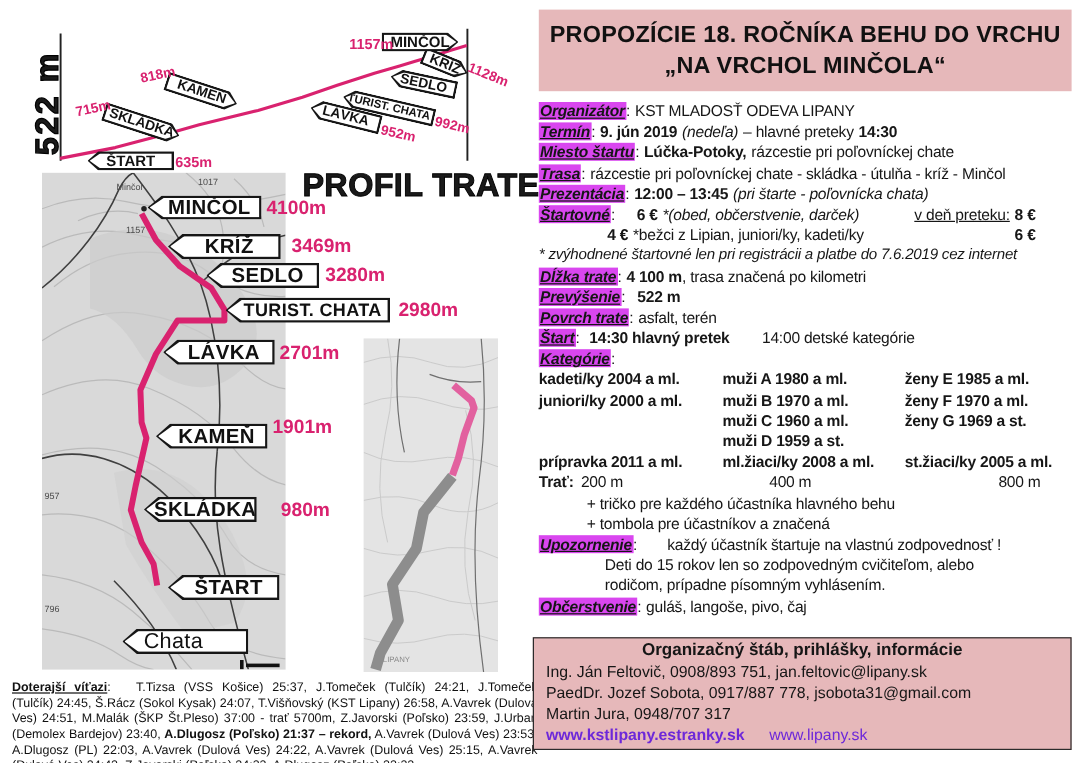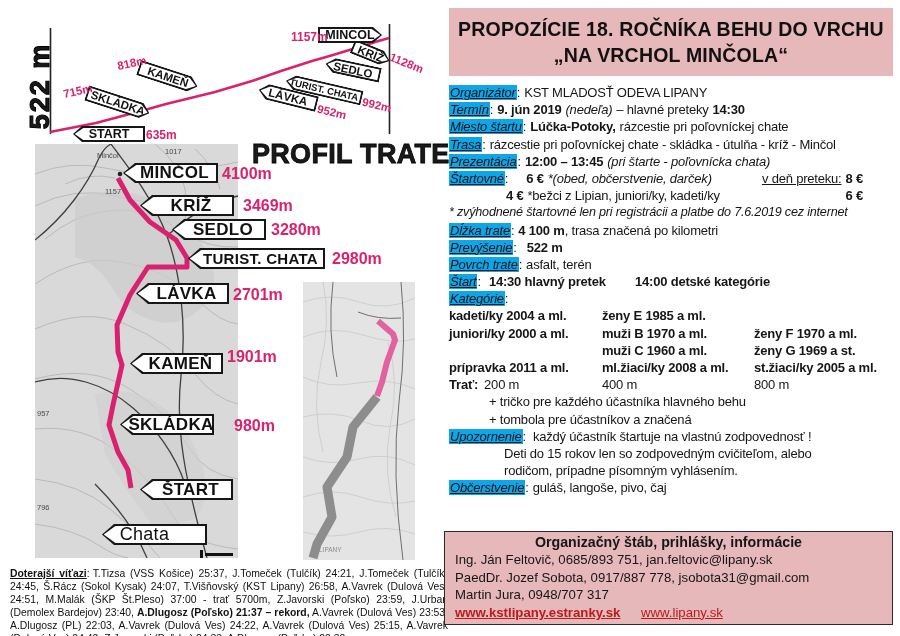--- a/index.html
+++ b/index.html
@@ -29,48 +29,48 @@
         -webkit-text-stroke:.8px #000;letter-spacing:.3px;}
 
   .mainmap{position:absolute;left:35px;top:144px;width:203px;height:414px;
         background:#d9d9d9;overflow:hidden;}
   .inset{position:absolute;left:303px;top:282px;width:112px;height:278px;
         background:#e4e4e4;overflow:hidden;}
 
   .winners{position:absolute;left:10px;top:567px;width:438px;font-size:10.4px;
         line-height:13px;text-align:justify;color:#111;}
   .wlab{font-weight:700;text-decoration:underline;}
-  .ml3{margin-left:3px;}.ml4{margin-left:4px;}.ml6{margin-left:6px;}
+  .ml3{margin-left:21px;}.ml4{margin-left:4px;}.ml6{margin-left:6px;}
 
   
   .hdr{position:absolute;left:449px;top:8px;width:444px;height:68px;background:#e6b8ba;
         display:flex;flex-direction:column;align-items:center;justify-content:center;gap:3px;}
   .hdr div{font-weight:700;font-size:19.5px;color:#111;letter-spacing:.2px;white-space:nowrap;}
 
   .details{position:absolute;left:449px;top:84px;width:444px;font-size:13px;
         letter-spacing:-.2px;line-height:17.2px;white-space:nowrap;color:#161616;}
   .dline{height:17.2px;position:relative;}
-  .lab{font-weight:400;font-style:italic;text-decoration:underline;background:#0ea5e9;padding:0 1px;text-align:center;}
+  .lab{font-weight:700;font-style:italic;text-decoration:underline;background:#d946ef;padding:0 1px;text-align:center;}
   .colon{margin-right:4px;}
   .b{font-weight:700;}.i{font-style:italic;}.u{text-decoration:underline;}
   .note-line{font-style:italic;font-size:12.6px;}
   .ind57{padding-left:57px;}.ind40{padding-left:40px;}.ind55{padding-left:55px;}
   .rday{position:absolute;right:30px;}
   .rfee{position:absolute;right:30px;font-weight:700;}
-  .kids{position:absolute;left:186px;font-weight:700;}
+  .kids{position:absolute;left:186px;font-weight:400;}
   .catrow{display:grid;grid-template-columns:153px 152px 1fr;font-weight:700;height:17.2px;}
-  .tratrow{display:grid;grid-template-columns:153px 152px 1fr;height:17.2px;}
+  .tratrow{display:grid;grid-template-columns:153px 152px 1fr;height:17.2px;gap:39px;}
 
   .contact{position:absolute;left:444px;top:531px;width:449px;height:94px;
         background:#e6b8ba;border:1.6px solid #2b2b2b;box-sizing:border-box;
         font-size:13.2px;line-height:17.4px;padding-top:2px;color:#161616;white-space:nowrap;}
   .contact .title{text-align:center;font-weight:700;font-size:14.2px;}
   .contact .cl{padding-left:10px;}
   .contact .links{position:relative;padding-left:10px;}
-  .link{color:#b91c1c;text-decoration:underline;cursor:pointer;}
+  .link{color:#6d28d9;cursor:pointer;}
   .link1{font-weight:700;}
   .link2{position:absolute;left:196px;}
 </style>
 </head>
 <body>
 
 <div id="page">
 
   <svg style="position:absolute;left:0;top:0;" width="450" height="146" viewBox="0 0 450 146">
     <line x1="50.5" y1="28" x2="50.5" y2="134" stroke="#222" stroke-width="1.6"></line>
@@ -337,33 +337,39 @@
       <span class="lab">Štart</span><span class="colon">:</span><span class="b ml4">14:30 hlavný pretek</span>
       <span class="kids">14:00 detské kategórie</span>
     </div>
 
     <div class="dline">
       <span class="lab">Kategórie</span><span>:</span>
     </div>
 
     <div class="catrow">
       <span>kadeti/ky 2004 a ml.</span>
+        <span>muži A 1980 a ml.</span>
         <span>ženy E 1985 a ml.</span>
     </div>
     <div class="catrow">
       <span>juniori/ky 2000 a ml.</span>
         <span>muži B 1970 a ml.</span>
         <span>ženy F 1970 a ml.</span>
     </div>
     <div class="catrow">
       <span></span>
         <span>muži C 1960 a ml.</span>
         <span>ženy G 1969 a st.</span>
     </div>
     <div class="catrow">
+      <span></span>
+        <span>muži D 1959 a st.</span>
+        <span></span>
+    </div>
+    <div class="catrow">
       <span>prípravka 2011 a ml.</span>
         <span>ml.žiaci/ky 2008 a ml.</span>
         <span>st.žiaci/ky 2005 a ml.</span>
     </div>
 
     <div class="tratrow">
       <span><span class="b">Trať:</span><span class="ml6">200 m</span></span>
       <span>400 m</span>
       <span>800 m</span>
     </div>
@@ -378,21 +384,21 @@
     <div class="dline ind55">rodičom, prípadne písomným vyhlásením.</div>
 
     <div class="dline">
       <span class="lab">Občerstvenie</span><span class="colon">:</span><span>guláš, langoše, pivo, čaj</span>
     </div>
 
   </div>
 
   <div class="contact">
     <div class="title">Organizačný štáb, prihlášky, informácie</div>
-    <div class="cl">Ing. Ján Feltovič, 0685/893 751, jan.feltovic@lipany.sk</div>
+    <div class="cl">Ing. Ján Feltovič, 0908/893 751, jan.feltovic@lipany.sk</div>
     <div class="cl">PaedDr. Jozef Sobota, 0917/887 778, jsobota31@gmail.com</div>
     <div class="cl">Martin Jura, 0948/707 317</div>
     <div class="links">
       <span class="link link1">www.kstlipany.estranky.sk</span>
       <span class="link link2">www.lipany.sk</span>
     </div>
   </div>
 
 </div>
 

